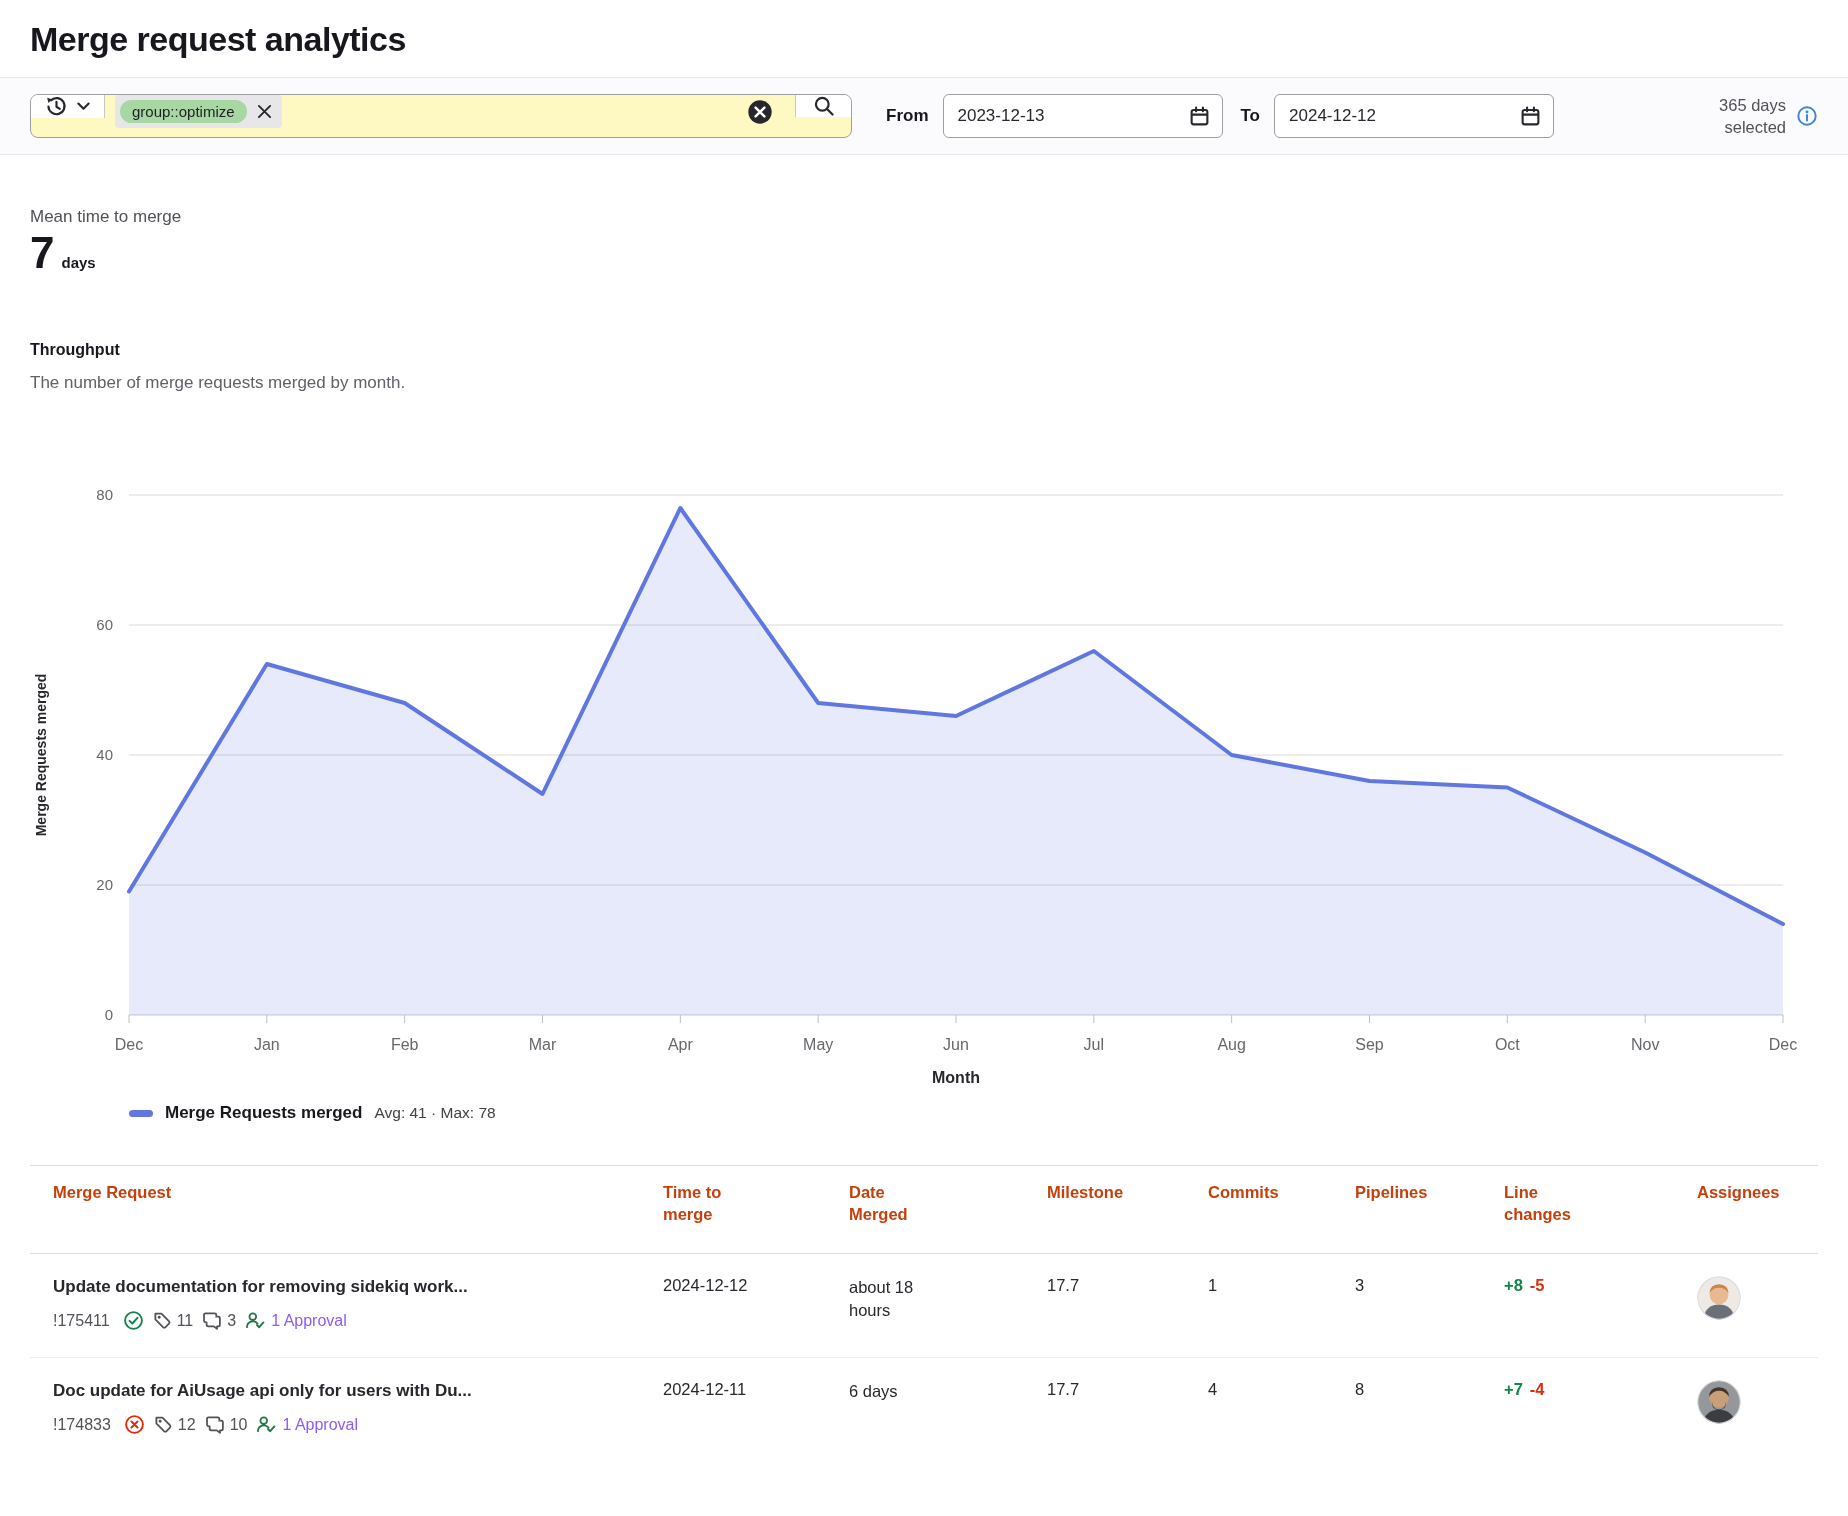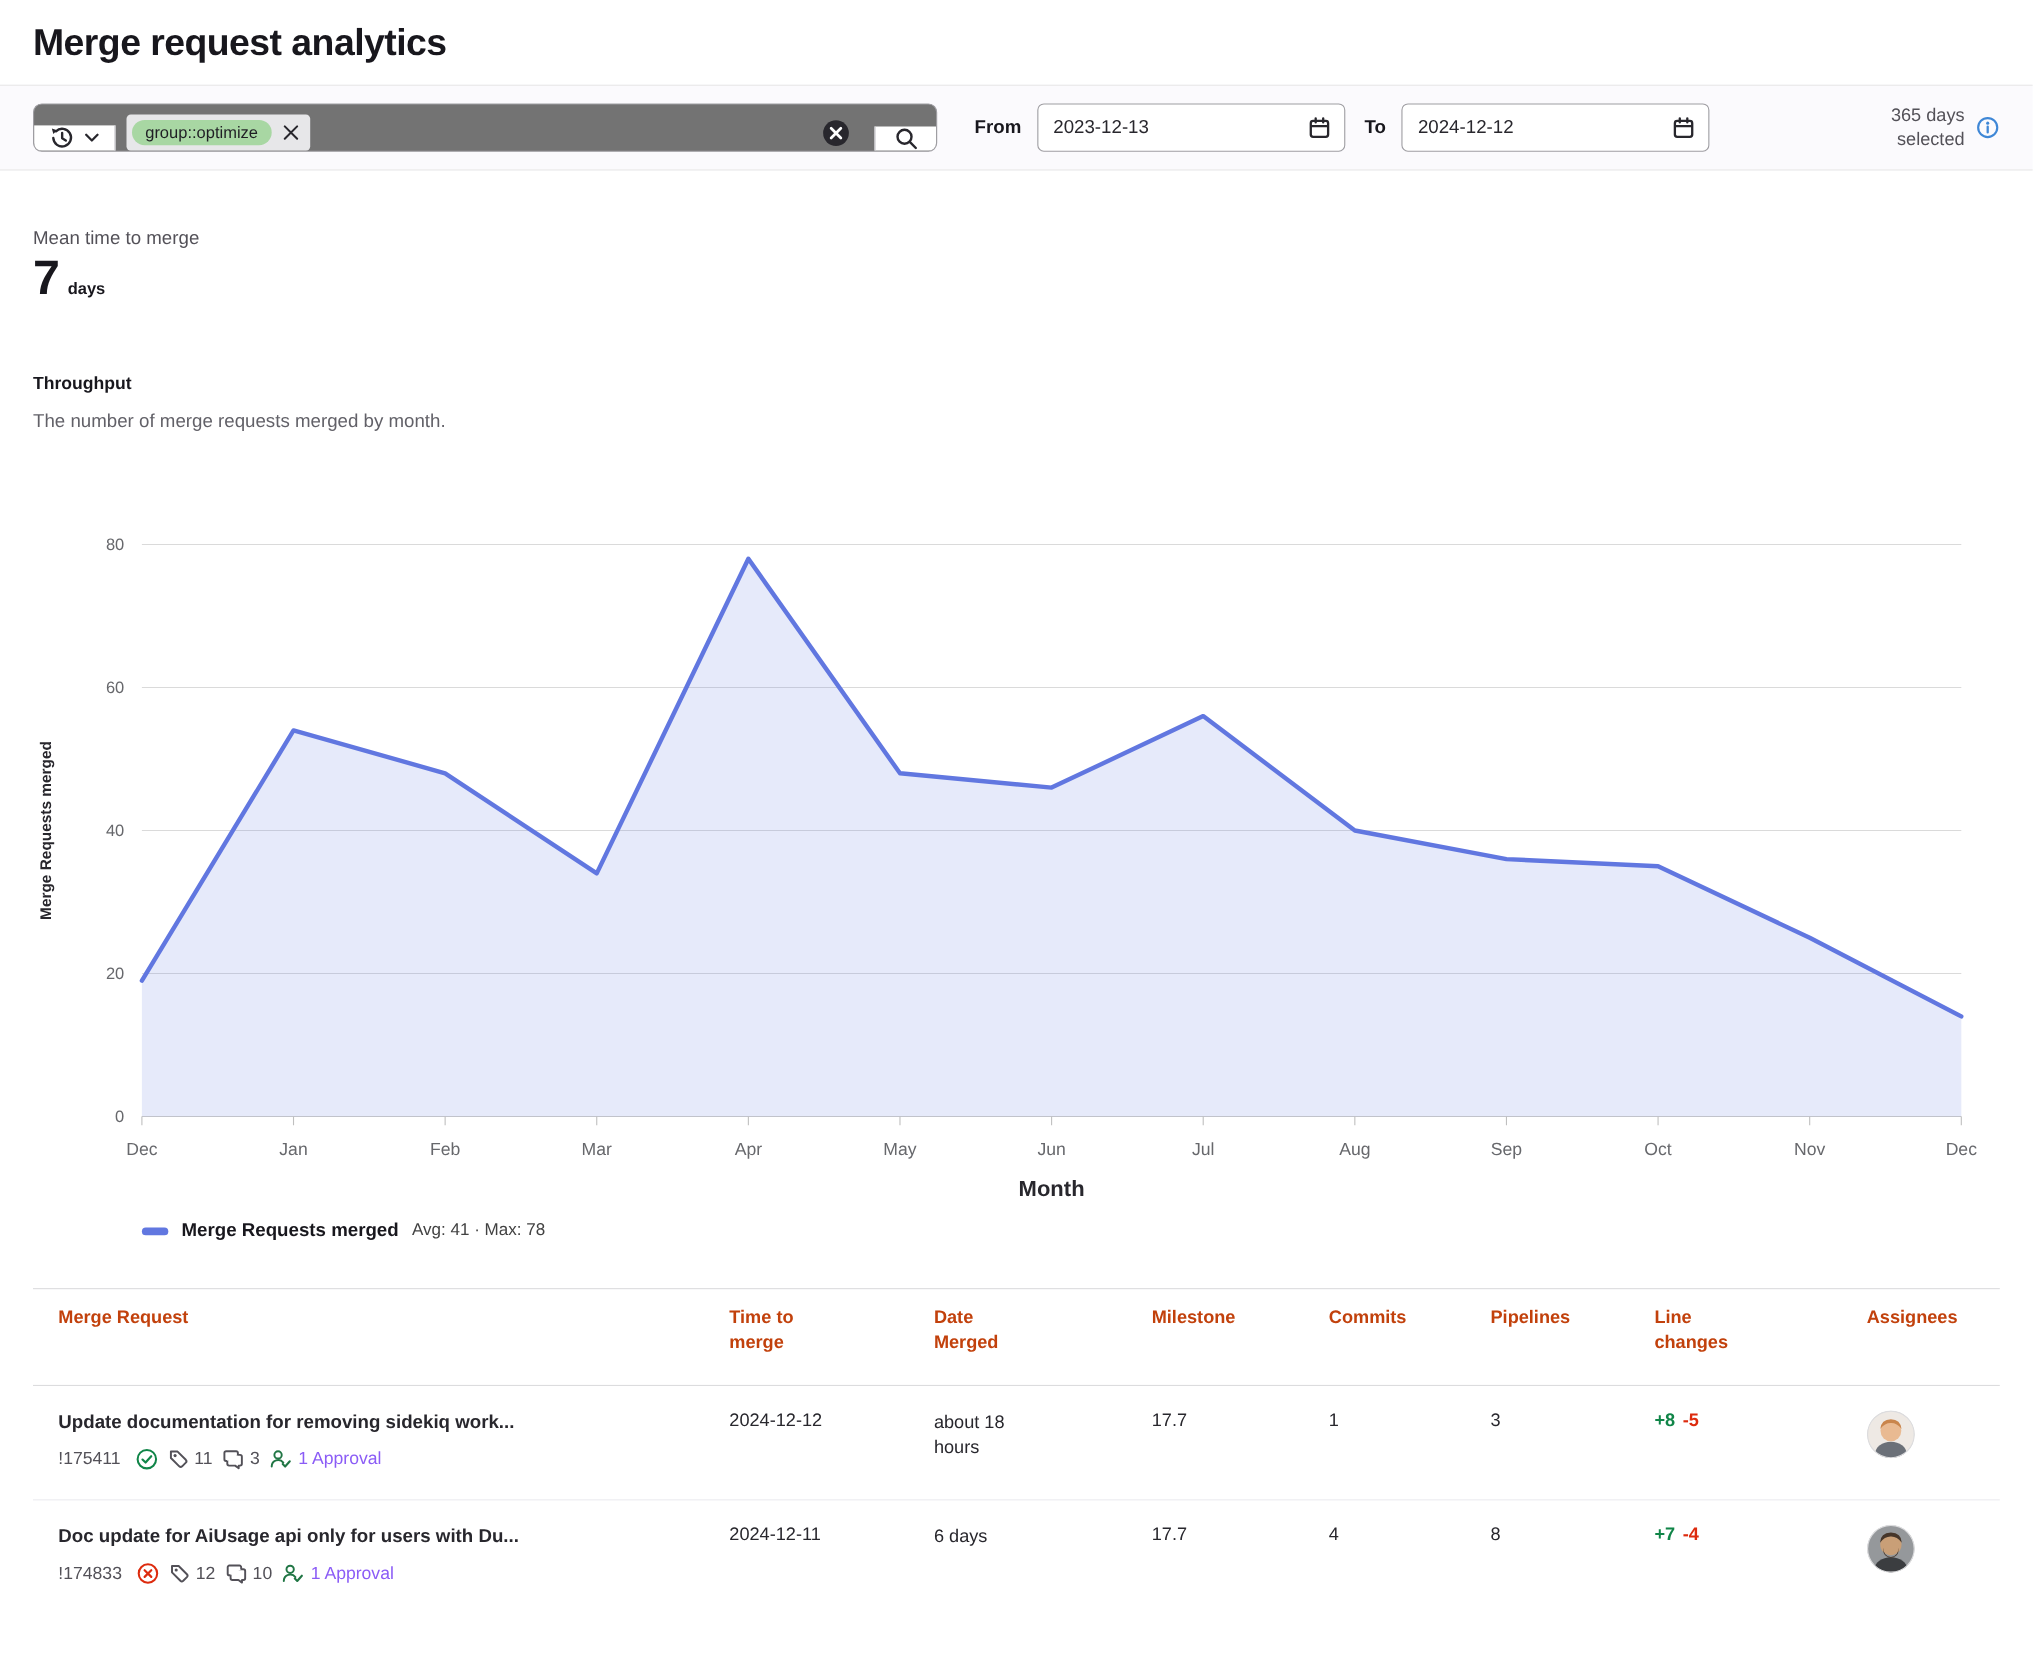--- a/index.html
+++ b/index.html
@@ -15,22 +15,22 @@
     padding:20px 30px 18px 30px; letter-spacing:-0.5px;
   }
   
   .filter-bar {
     display:flex; align-items:center;
     background:#fbfafd;
     border-top:1px solid #e8e8e8; border-bottom:1px solid #e8e8e8;
     padding:16px 30px; height:78px;
   }
   .search-control {
-    display:flex; align-items:flex-end; height:44px; width:822px;
-    background:#737373; border:1px solid #9e9da2; border-radius:8px; overflow:hidden;
+    display:flex; align-items:flex-start; height:44px; width:822px;
+    background:#fef9c3; border:1px solid #9e9da2; border-radius:8px; overflow:hidden;
   }
   .history-toggle {
     display:flex; align-items:center; gap:9px; padding:0 14px;
     border-right:1px solid #c7c6cb; cursor:pointer; background:#fff;
   }
   .search-input-area { flex:1; display:flex; align-items:center; padding:0 10px; gap:8px; }
   .filter-token {
     display:flex; align-items:center; gap:10px;
     background:#e7e7e9; border-radius:4px; padding:5px 10px 5px 5px; cursor:pointer;
   }
@@ -63,21 +63,21 @@
   .summary-unit  { font-size:15px; font-weight:700; color:#18171d; }
   
   .throughput-heading { padding:64px 30px 0 30px; font-size:16px; font-weight:700; color:#18171d; }
   .throughput-desc { padding:14px 30px 0 30px; font-size:17px; color:#626168; }
   .chart-wrap { margin:24px 30px 0 30px; position:relative; }
   .tick-label { font-size:15px; fill:#67686c; }
   .axis-label { font-size:16px; fill:#67686c; }
   .y-axis-title { font-size:14px; font-weight:700; fill:#28272d; }
   .x-axis-title {
     width:1654px; margin-left:99px; text-align:center;
-    font-size:20px; font-weight:700; color:#28272d; margin-top:0px;
+    font-size:16px; font-weight:700; color:#28272d; margin-top:0px;
   }
   .legend-row { display:flex; align-items:center; padding-left:99px; margin-top:16px; cursor:pointer; }
   .legend-swatch { width:24px; height:7px; border-radius:3.5px; margin-right:12px; }
   .legend-label { font-size:17px; font-weight:700; color:#18171d; margin-right:12px; }
   .legend-stats { font-size:15.5px; color:#424242; }
   
   .mr-table { margin:42px 30px 0 30px; border-top:1px solid #dcdcde; }
   .t-row {
     display:grid;
     grid-template-columns:633px 186px 198px 161px 147px 149px 193px auto;

